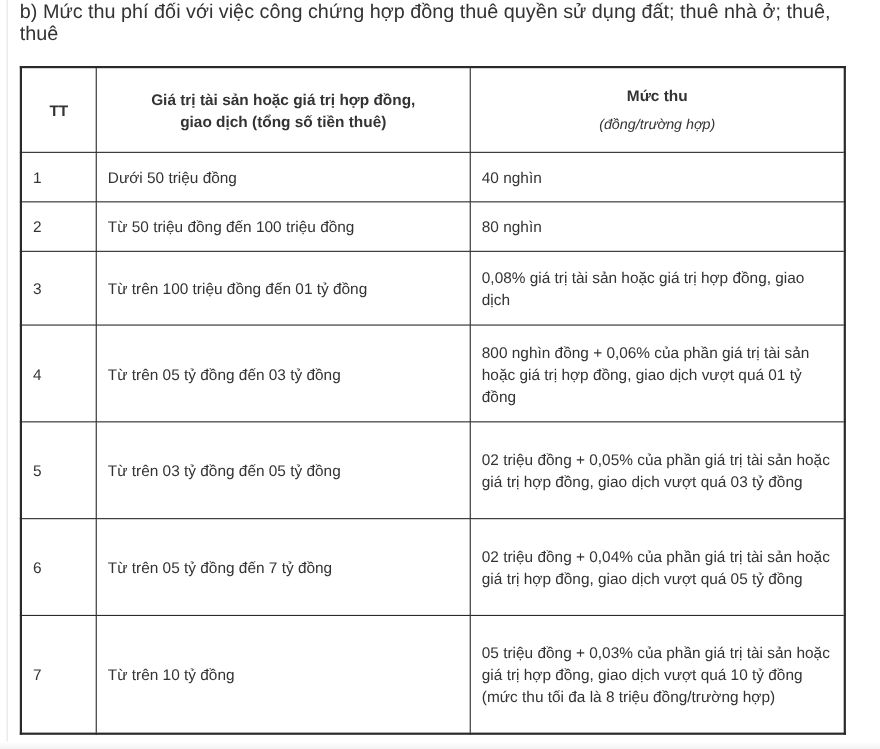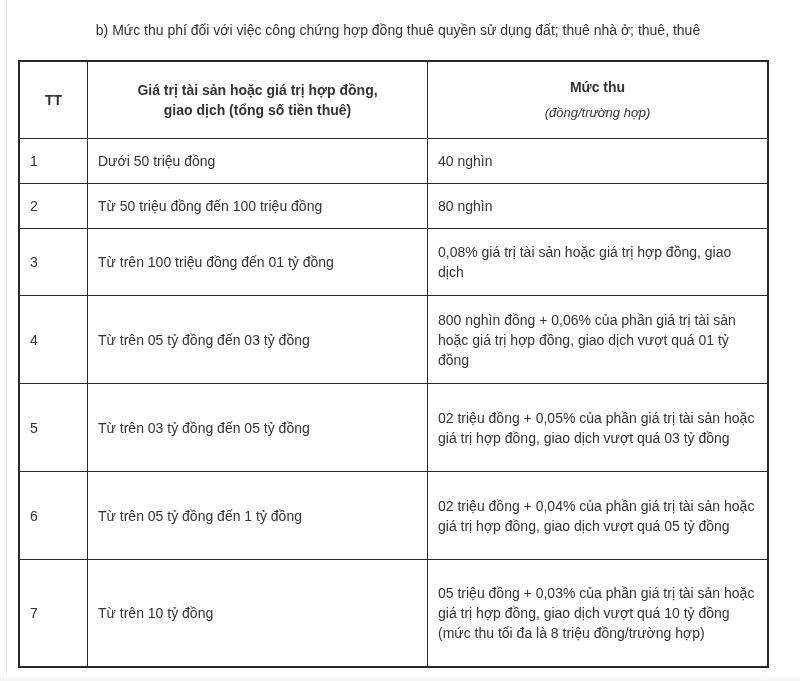--- a/index.html
+++ b/index.html
@@ -2,22 +2,22 @@
 <html><head>
 <meta charset="utf-8">
 <style>
   html, body { margin:0; padding:0; }
   body {
     width:800px; height:681px; overflow:hidden; background:#ffffff;
     font-family:"Liberation Sans", sans-serif; color:#333333; position:relative;
   }
   .left-rule { position:absolute; left:6px; top:0; width:1px; height:681px; background:#e3e3e3; }
   .intro {
-    position:absolute; left:18px; top:20px; width:760px;
-    font-size:14px; line-height:20px; color:#333;text-align:center;
+    position:absolute; left:18px; top:0; width:760px;
+    font-size:18px; line-height:20px; color:#333;
   }
   table.fees {
     position:absolute; left:18px; top:60px; width:751px;
     border-collapse:collapse; border:2px solid #2a2a2a;
     font-size:14px; color:#333;padding-left:38px;
   }
   table.fees td, table.fees th {
     border:1px solid #2a2a2a; padding:0 10px; vertical-align:middle;
     line-height:20px; text-align:left; font-weight:normal;
   }
@@ -76,21 +76,21 @@
       <td>Từ trên 05 tỷ đồng đến 03 tỷ đồng</td>
       <td>800 nghìn đồng + 0,06% của phần giá trị tài sản hoặc giá trị hợp đồng, giao dịch vượt quá 01 tỷ đồng</td>
     </tr>
     <tr style="height:88px">
       <td>5</td>
       <td>Từ trên 03 tỷ đồng đến 05 tỷ đồng</td>
       <td>02 triệu đồng + 0,05% của phần giá trị tài sản hoặc giá trị hợp đồng, giao dịch vượt quá 03 tỷ đồng</td>
     </tr>
     <tr style="height:88px">
       <td>6</td>
-      <td>Từ trên 05 tỷ đồng đến 1 tỷ đồng</td>
+      <td>Từ trên 05 tỷ đồng đến 7 tỷ đồng</td>
       <td>02 triệu đồng + 0,04% của phần giá trị tài sản hoặc giá trị hợp đồng, giao dịch vượt quá 05 tỷ đồng</td>
     </tr>
     <tr style="height:107px">
       <td>7</td>
       <td>Từ trên 10 tỷ đồng</td>
       <td>05 triệu đồng + 0,03% của phần giá trị tài sản hoặc giá trị hợp đồng, giao dịch vượt quá 10 tỷ đồng (mức thu tối đa là 8 triệu đồng/trường hợp)</td>
     </tr>
   </tbody>
 </table>
 

